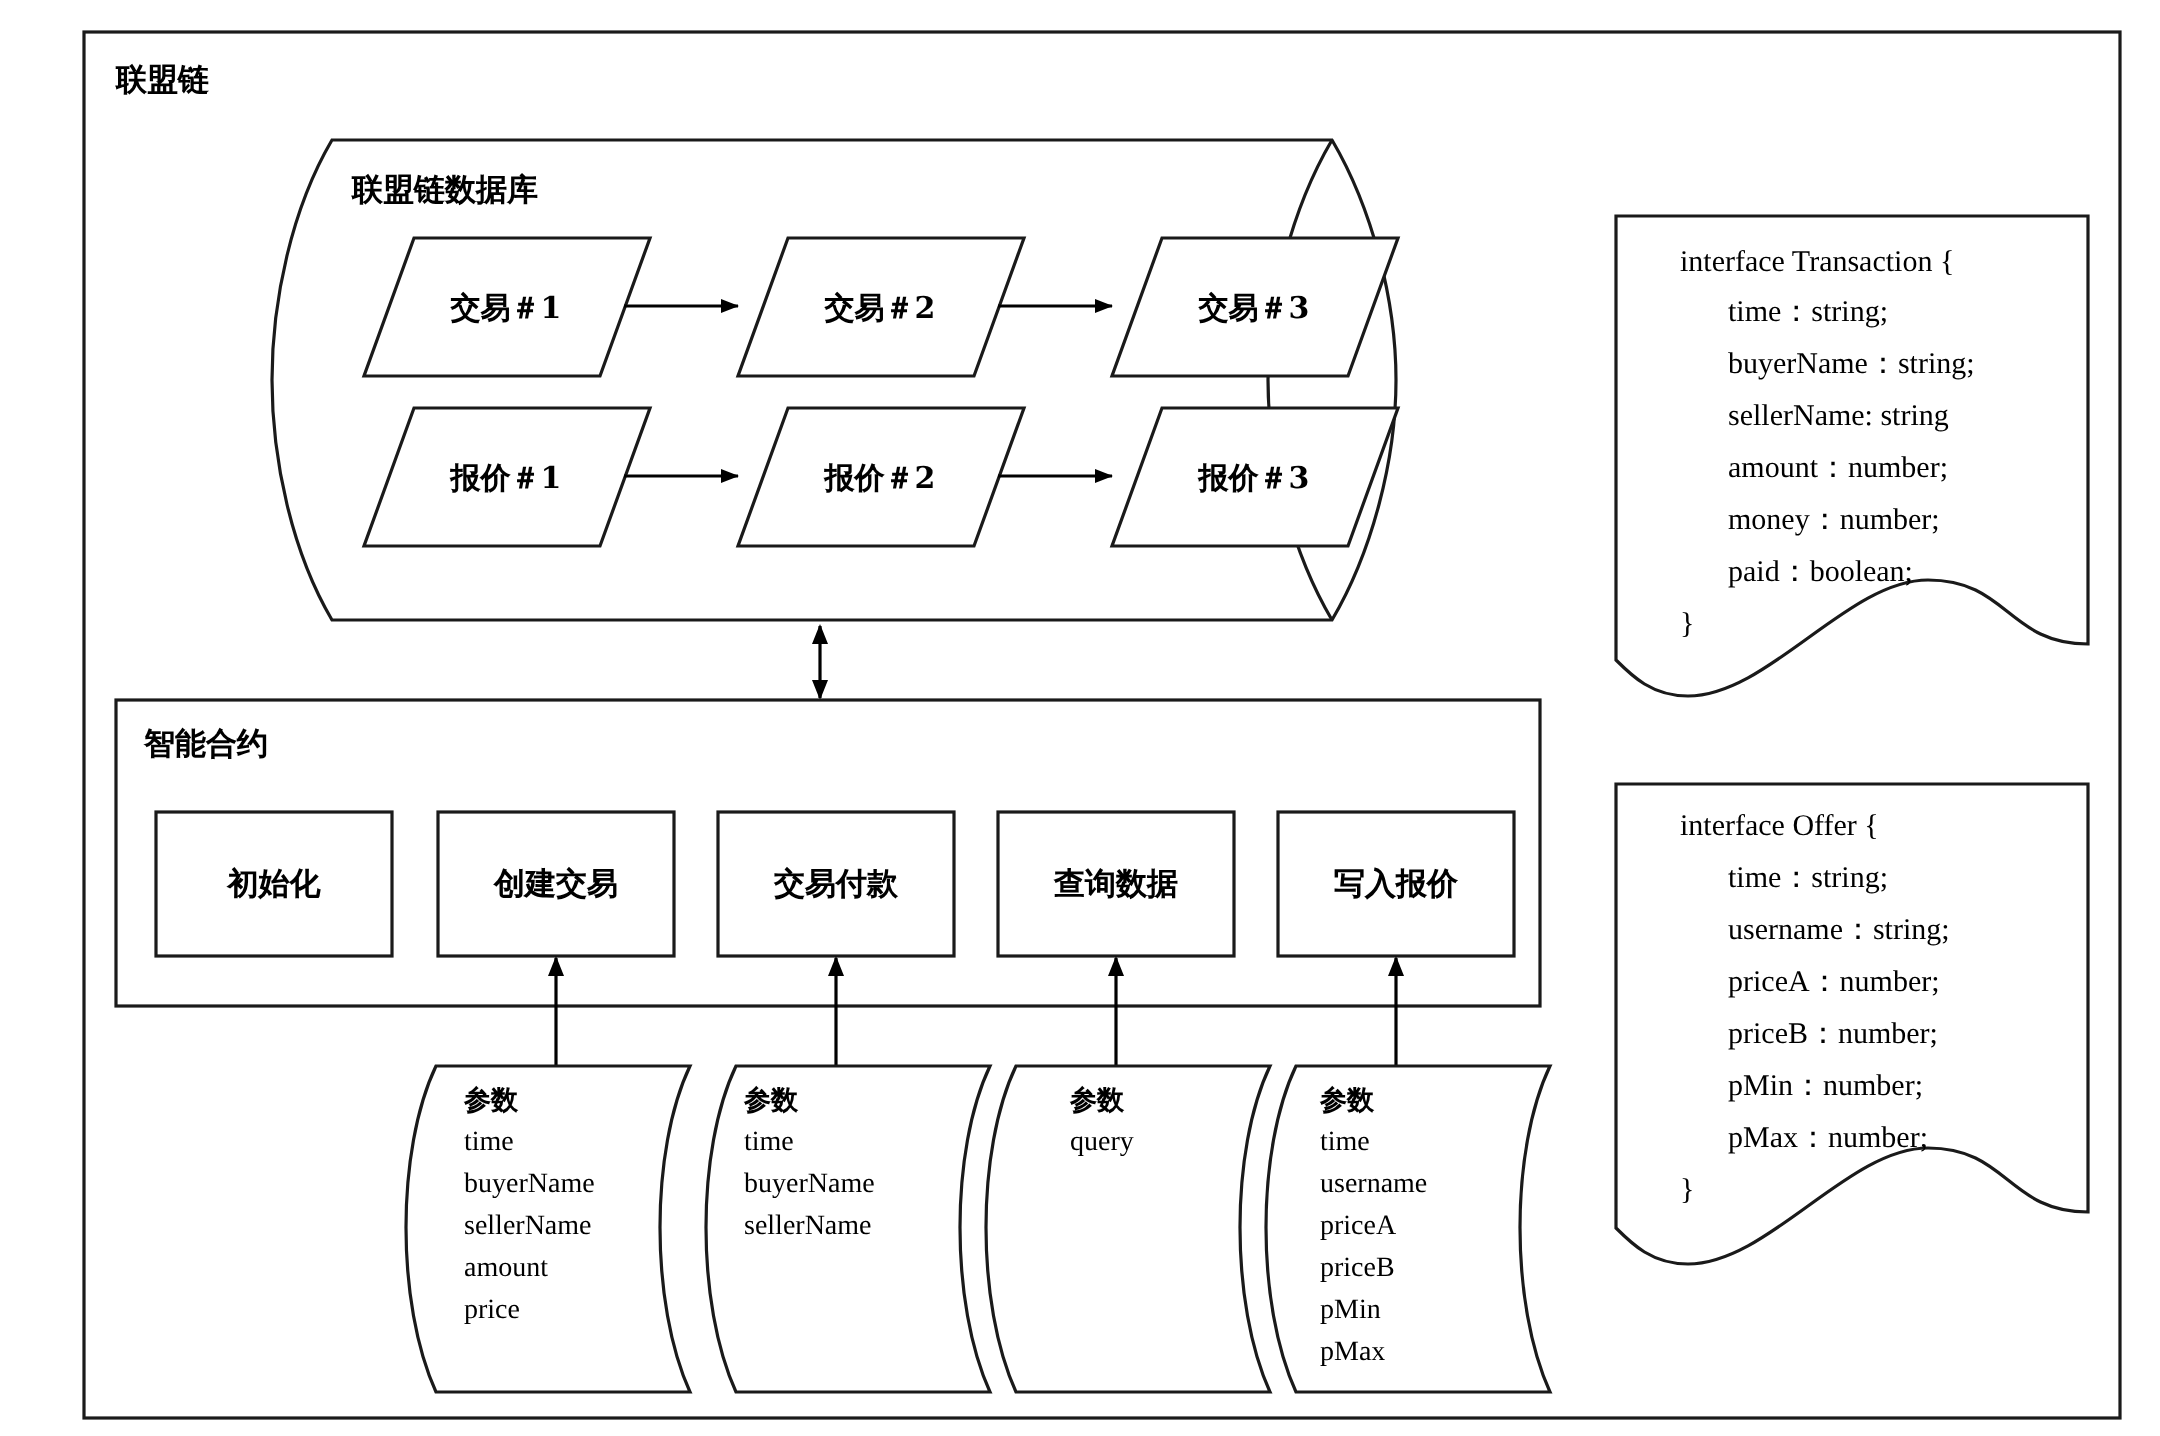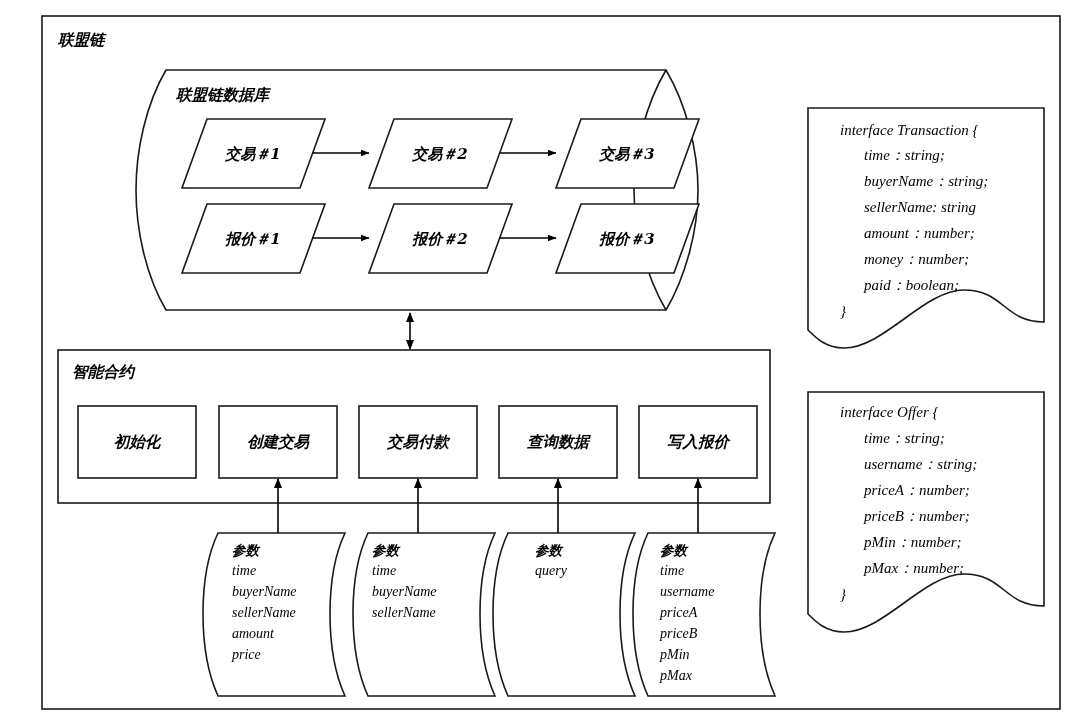--- a/index.html
+++ b/index.html
@@ -2,21 +2,21 @@
 <html><head>
 <meta charset="utf-8">
 <style>
   html,body{margin:0;padding:0;background:#ffffff;}
   body{
     width:1080px;height:718px;
     font-family:"Liberation Serif","DejaVu Serif",serif;
     color:#000;
     overflow:hidden;
   }
-  #stage{position:relative;width:996px;height:718px;font-style:italic;}
+  #stage{position:relative;width:996px;height:718px;}
   svg#diagram{position:absolute;left:0;top:0;width:1080px;height:718px;}
   .stroke{fill:none;stroke:#1a1a1a;stroke-width:1.6;}
   .shape{fill:#ffffff;stroke:#1a1a1a;stroke-width:1.6;}
   .conn{fill:none;stroke:#000;stroke-width:1.6;}
   text{fill:#000;dominant-baseline:middle;}
   .t-cn{font-family:"DejaVu Serif","Liberation Serif",serif;font-weight:700;}
   .t-label{font-size:15.5px;}
   .t-node{font-size:15px;}
   .t-method{font-size:15.5px;}
   .t-param-title{font-size:13.5px;font-weight:700;}

